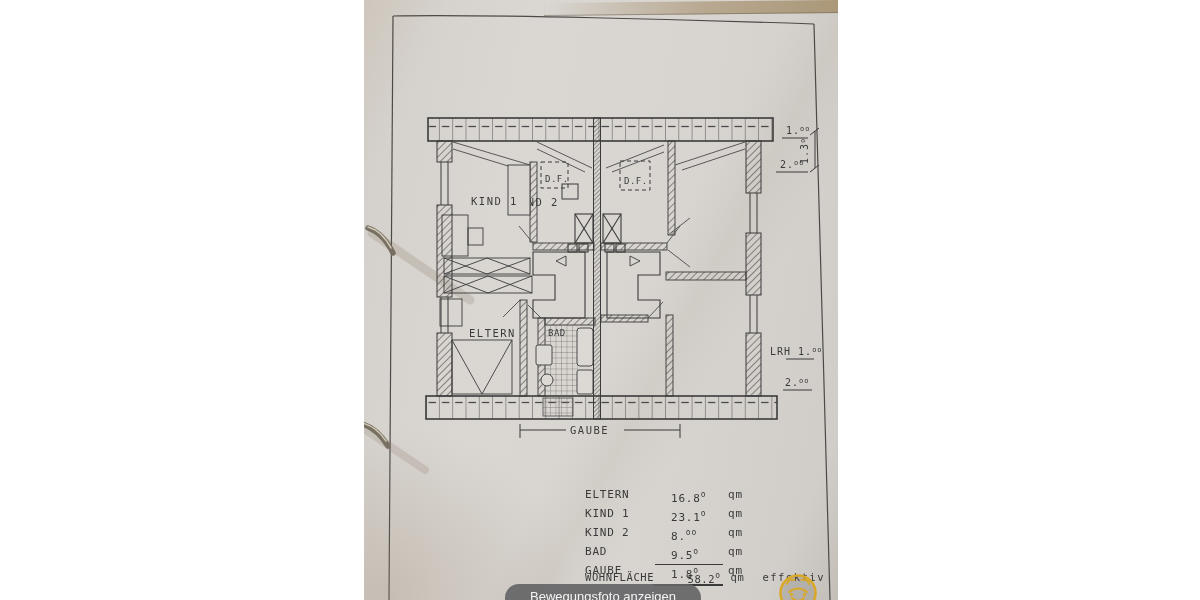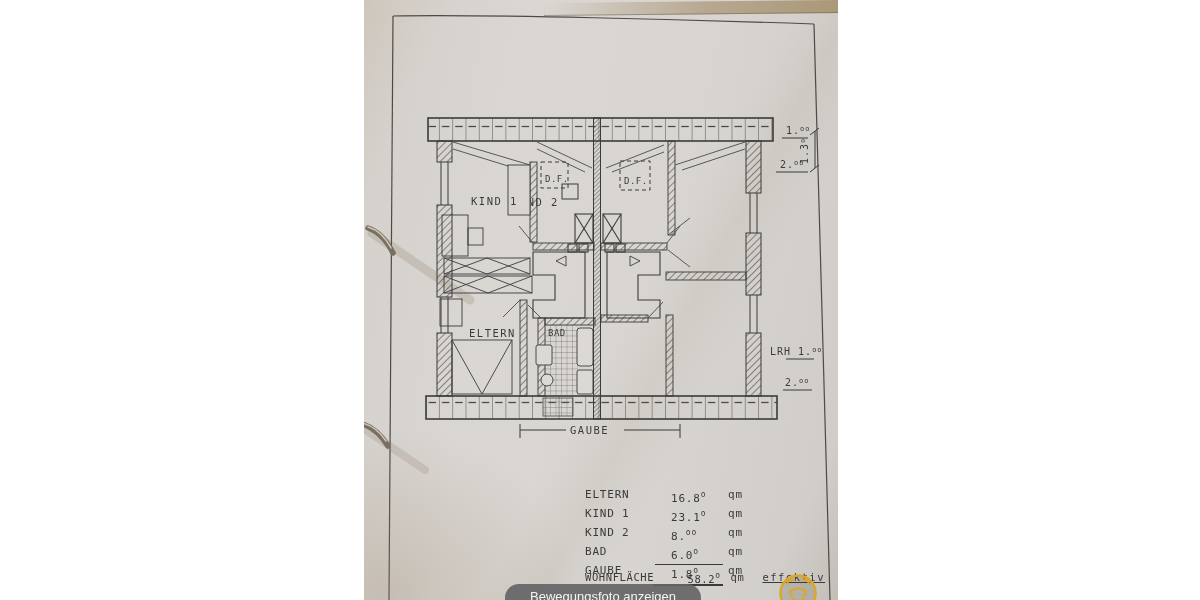--- a/index.html
+++ b/index.html
@@ -27,21 +27,21 @@
   .trow{display:flex;}
   .trow .tl{width:86px;}
   .trow .tv{width:48px;text-align:left;}
   .trow .tu{margin-left:9px;}
   sup{font-size:8px;}
   .total-row{position:absolute;left:585px;top:571px;width:240px;display:flex;color:#3a3a3a;
     font-size:10.5px;letter-spacing:0.6px;}
   .total-row .tl{width:76px;}
   .total-row .tv{width:36px;text-align:right;margin-left:28px;}
   .total-row .tu{margin-left:10px;}
-  .total-row .tsuf{margin-left:18px;letter-spacing:1.5px;text-decoration:underline;}
+  .total-row .tsuf{margin-left:18px;letter-spacing:1.5px;}
   .rule-top{position:absolute;left:655px;top:564px;width:68px;height:1px;background:#3b3b3b;}
   .rule-bottom{position:absolute;left:653px;top:584px;width:70px;height:2px;background:#3b3b3b;}
   
   .chip{position:absolute;left:505px;top:584px;width:196px;height:30px;border-radius:14px;
     background:rgba(101,101,103,0.92);color:#f4f4f4;text-align:center;
     font-family:"Liberation Sans", sans-serif;font-size:13px;font-weight:500;padding-top:5px;box-sizing:border-box;}
   .logo{position:absolute;left:778px;top:573px;width:40px;height:40px;}
 </style>
 </head>
 <body>
@@ -254,21 +254,21 @@
     <span class="tv"><span>23.1</span><sup>o</sup></span>
     <span class="tu">qm</span>
   </div>
   <div class="trow">
     <span class="tl">KIND 2</span>
     <span class="tv"><span>8.</span><sup>oo</sup></span>
     <span class="tu">qm</span>
   </div>
   <div class="trow">
     <span class="tl">BAD</span>
-    <span class="tv"><span>6.0</span><sup>o</sup></span>
+    <span class="tv"><span>9.5</span><sup>o</sup></span>
     <span class="tu">qm</span>
   </div>
   <div class="trow">
     <span class="tl">GAUBE</span>
     <span class="tv"><span>1.8</span><sup>o</sup></span>
     <span class="tu">qm</span>
   </div>
 </div>
 <div class="rule-top"></div>
 <div class="total-row">

